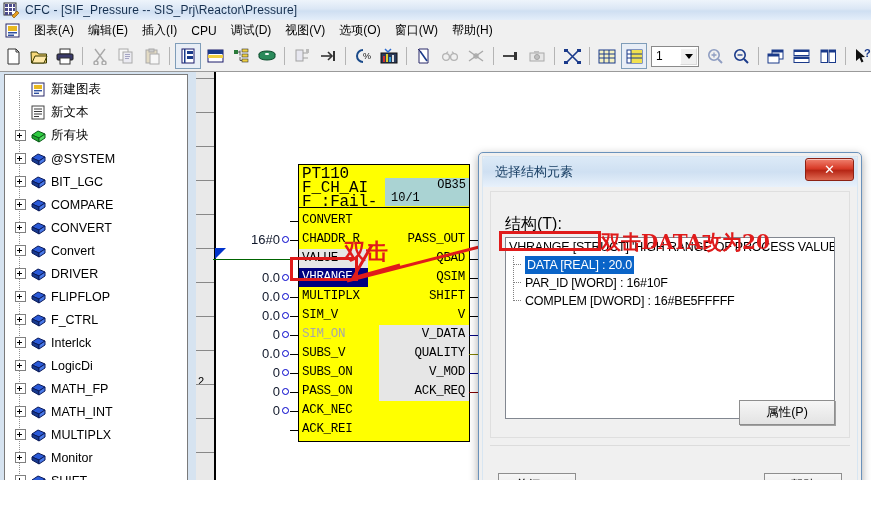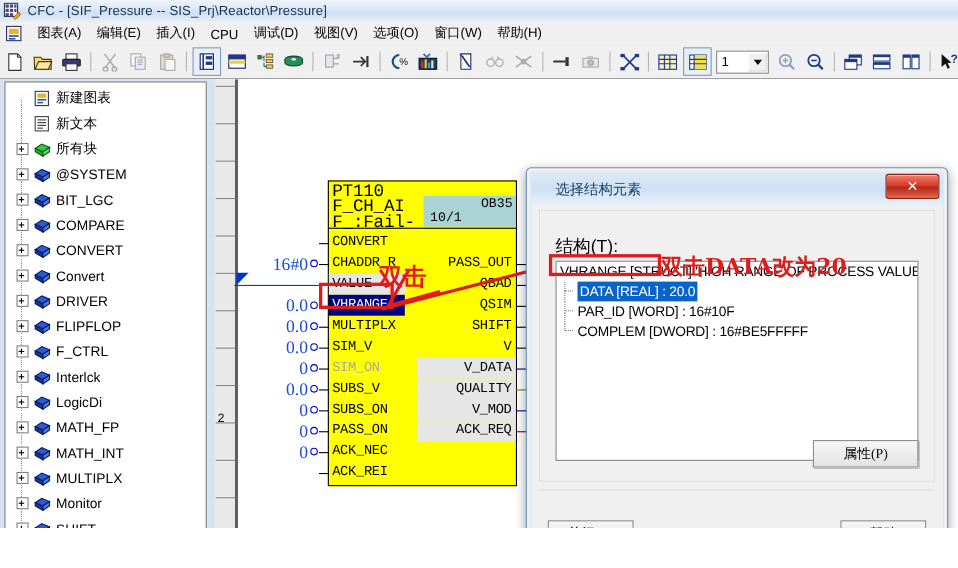--- a/index.html
+++ b/index.html
@@ -121,22 +121,22 @@
   .pin.out{right:4px;text-align:right;}
   .pin.gray{color:#a8a8a8;}
   .pinbox{position:absolute;height:19px;background:#e6e6e6;}
   .pinbox.sel{background:#000080;}
   .pin.selt{color:#fff;}
   .pin-stub{position:absolute;height:1px;background:#000;}
   .pin-node{
     position:absolute;width:7px;height:7px;border:1.3px solid #0000cc;border-radius:50%;
     box-sizing:border-box;
   }
-  .pin-val{position:absolute;font-family:Liberation Serif, serif;
-    font-size:16px;color:#1d4ed8;text-align:right;white-space:nowrap;}
+  .pin-val{position:absolute;font-family:Liberation Sans, sans-serif;
+    font-size:13px;color:#0f172a;text-align:right;white-space:nowrap;}
   .wire{position:absolute;height:1px;}
 
   .sel-frame{position:absolute;border:3px solid #e01b1b;box-sizing:border-box;}
 
   
   .annot-cn{
     position:absolute;color:#e01b1b;font-weight:bold;
     font-family:"DejaVu Sans","Liberation Sans",sans-serif;
     white-space:nowrap;
   }
@@ -148,21 +148,21 @@
     background:#f0f0f0;border:1px solid #6a92bb;border-radius:5px 5px 3px 3px;
     box-shadow:0 3px 10px rgba(0,0,0,.35);box-sizing:border-box;
     padding:3px;
   }
   .dlg-inner{position:relative;width:100%;height:100%;background:#f0f0f0;border:1px solid #d8e6f2;box-sizing:border-box;}
   .dlg-title{
     position:absolute;left:0;top:0;right:0;height:30px;
     background:linear-gradient(to bottom,#dceaf7 0%,#cfe0f2 50%,#e8f1fb 100%);
     border-top-left-radius:3px;border-top-right-radius:3px;
   }
-  .dlg-title .t{position:absolute;left:22px;top:6px;font-size:13px;color:#12395f;white-space:nowrap;}
+  .dlg-title .t{position:absolute;left:12px;top:6px;font-size:13px;color:#12395f;white-space:nowrap;}
   .dlg-close{
     position:absolute;right:3px;top:1px;width:47px;height:21px;border-radius:3px;
     background:linear-gradient(to bottom,#f0816f 0%,#d83b28 45%,#b72716 55%,#e06a52 100%);
     border:1px solid #8c2113;display:flex;align-items:center;justify-content:center;
     color:#fff;font-size:13px;font-weight:bold;box-shadow:inset 0 1px 0 rgba(255,255,255,.5);
   }
   .dlg-body{position:absolute;left:0;top:30px;right:0;bottom:0;background:#f0f0f0;}
   .dlg-group{
     position:absolute;left:7px;top:4px;right:7px;height:245px;
     border:1px solid #dfdfdf;border-top-color:#dfdfdf;background:#f0f0f0;
@@ -181,21 +181,21 @@
   .lb-hl{background:#0a64c8;color:#fff;display:inline-block;padding:0 2px;}
   .lb-tree{
     position:absolute;left:7px;top:18px;width:1px;height:46px;
     background:repeating-linear-gradient(to bottom,#808080 0 1px,transparent 1px 2px);
   }
   .lb-tick{position:absolute;left:8px;width:7px;height:1px;
     background:repeating-linear-gradient(to right,#808080 0 1px,transparent 1px 2px);}
   .btn{
     position:absolute;background:linear-gradient(to bottom,#f6f6f6,#e3e3e3);
     border:1px solid #8e8e8e;font-size:12.5px;color:#000;
-    display:flex;align-items:center;justify-content:center;box-sizing:border-box;font-family:Liberation Serif, serif;
+    display:flex;align-items:center;justify-content:center;box-sizing:border-box;
   }
   .btn.shadow{box-shadow:1px 1px 0 #a0a0a0;}
   .dlg-rule{position:absolute;left:7px;height:1px;background:#dcdcdc;}
 
   
   .olive{position:absolute;background:#b7d25a;}
   .olive.d{background:#a8c44f;}
 </style>
 </head>
 <body>

